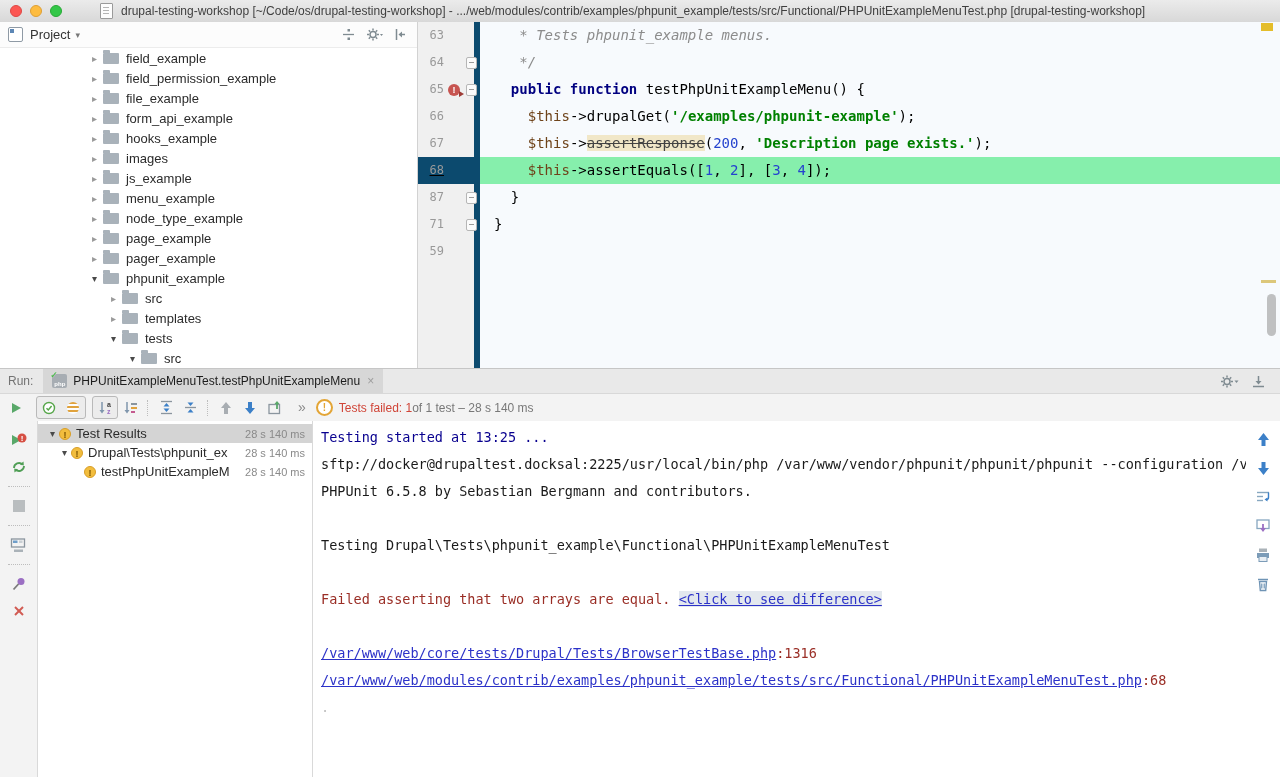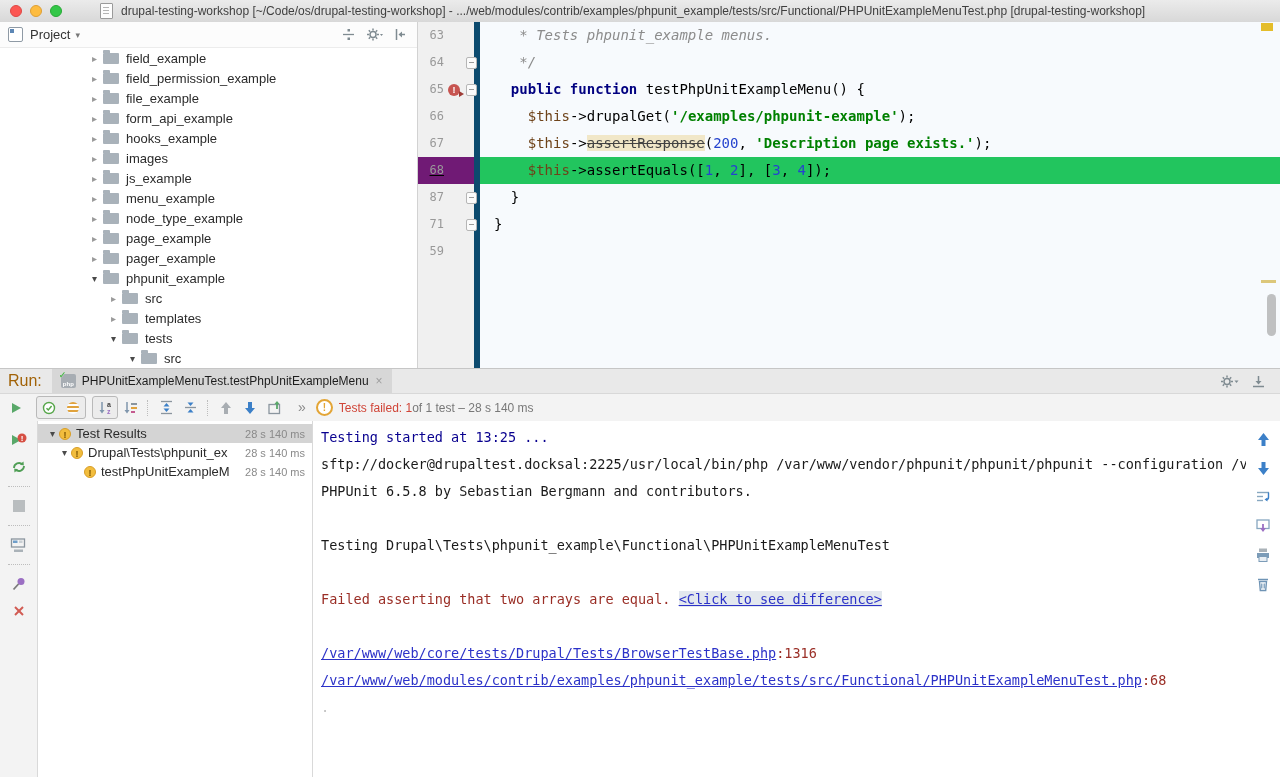--- a/index.html
+++ b/index.html
@@ -29,22 +29,22 @@
   .tw-arrow{width:13px;font-size:10px;color:#9a9a9a;text-align:center;flex:0 0 13px;}
   .tw-arrow.open{color:#4a4a4a;}
   .folder{width:16px;height:11px;background:#a9b2ba;border-radius:1px;position:relative;margin:0 7px 0 2px;flex:0 0 16px;}
   .folder:before{content:"";position:absolute;top:-3px;left:0;width:7px;height:3px;background:#a9b2ba;border-radius:1px 1px 0 0;}
   
   .editor{position:absolute;top:22px;left:418px;width:862px;height:346px;background:#f7fafd;
           display:flex;flex-direction:column;font-family:"DejaVu Sans Mono",monospace;}
   .cl{display:flex;height:27px;line-height:27px;flex:0 0 27px;}
   .cl.filler{flex:1 1 auto;height:auto;}
   .gut{width:62px;flex:0 0 62px;background:#f0f0f0;border-right:6px solid #0c4a6e;display:flex;align-items:center;box-sizing:border-box;}
-  .cl.current .gut{background:#701a75;text-decoration:underline;}
-  .cl.current .code{background:#22c55e;}
+  .cl.current .gut{background:#0c4a6e;text-decoration:underline;}
+  .cl.current .code{background:#86efac;}
   .lnum{width:26px;text-align:right;font-size:12px;color:#999;flex:0 0 26px;}
   .gslot1{width:20px;flex:0 0 20px;display:flex;justify-content:center;}
   .gslot2{width:14px;flex:0 0 14px;display:flex;justify-content:center;}
   .fold{width:9px;height:10px;border:1px solid #b6b6b6;border-radius:2px;background:#fbfbfb;position:relative;}
   .fold:after{content:"";position:absolute;left:2px;top:4px;width:5px;height:1px;background:#9a9a9a;}
   .rerun-fail-gutter{width:12px;height:12px;border-radius:50%;background:#c75450;color:#fff;
       font-size:9px;font-weight:bold;line-height:12px;text-align:center;position:relative;font-family:"Liberation Sans",sans-serif;}
   .rerun-fail-gutter:after{content:"";position:absolute;right:-4px;bottom:-1px;border-left:5px solid #9e3b36;
       border-top:3px solid transparent;border-bottom:3px solid transparent;}
   .code{flex:1;padding-left:14px;font-size:14px;white-space:pre;color:#000;overflow:hidden;}
@@ -53,21 +53,21 @@
   .str{color:#008000;font-weight:bold;}
   .num{color:#2543ce;}
   .var{color:#6e431a;}
   .dep{color:#434343;text-decoration:line-through;background:#f1e7c8;}
   .corner-warn{position:absolute;top:1px;right:7px;width:12px;height:8px;background:#e4bd2a;}
   .stripe-tick{position:absolute;right:4px;top:258px;width:15px;height:3px;background:#dcc77a;}
   .scroll-thumb{position:absolute;right:4px;top:272px;width:9px;height:42px;background:#9a9a9a;opacity:.6;border-radius:5px;}
   
   .runpanel{position:absolute;top:368px;left:0;width:1280px;height:409px;border-top:1px solid #c6c6c6;box-sizing:border-box;background:#fff;}
   .tabrow{height:24px;background:#e9e9e9;border-bottom:1px solid #d8d8d8;display:flex;align-items:center;}
-  .run-label{font-size:16px;color:#a16207;margin-left:8px;}
+  .run-label{font-size:12px;color:#737373;margin-left:8px;}
   .run-tab{height:24px;margin-left:10px;background:#d7d7d7;display:flex;align-items:center;padding:0 9px;}
   .php-ico{width:15px;height:14px;background:#a7adb3;border-radius:2px;position:relative;margin-right:6px;}
   .php-ico .phptxt{position:absolute;bottom:1px;left:0;right:0;text-align:center;font-size:6px;font-weight:bold;color:#fff;line-height:6px;}
   .php-ico .chk{position:absolute;top:-4px;left:-2px;color:#4db54d;font-size:9px;font-weight:bold;text-shadow:0 0 1px #fff;}
   .run-tab-title{font-size:12px;color:#1c1c1c;}
   .tab-close{font-size:12px;color:#9e9e9e;margin-left:7px;}
   .tabrow-right{margin-left:auto;display:flex;align-items:center;gap:12px;padding-right:14px;}
   .toolbar{height:27px;background:#f3f3f3;border-bottom:1px solid #d4d4d4;display:flex;align-items:center;}
   .tb-group{display:flex;align-items:center;border:1px solid #b9b9b9;border-radius:3px;background:#ececec;margin-left:8px;}
   .tb-btn{width:24px;height:21px;display:flex;align-items:center;justify-content:center;}

